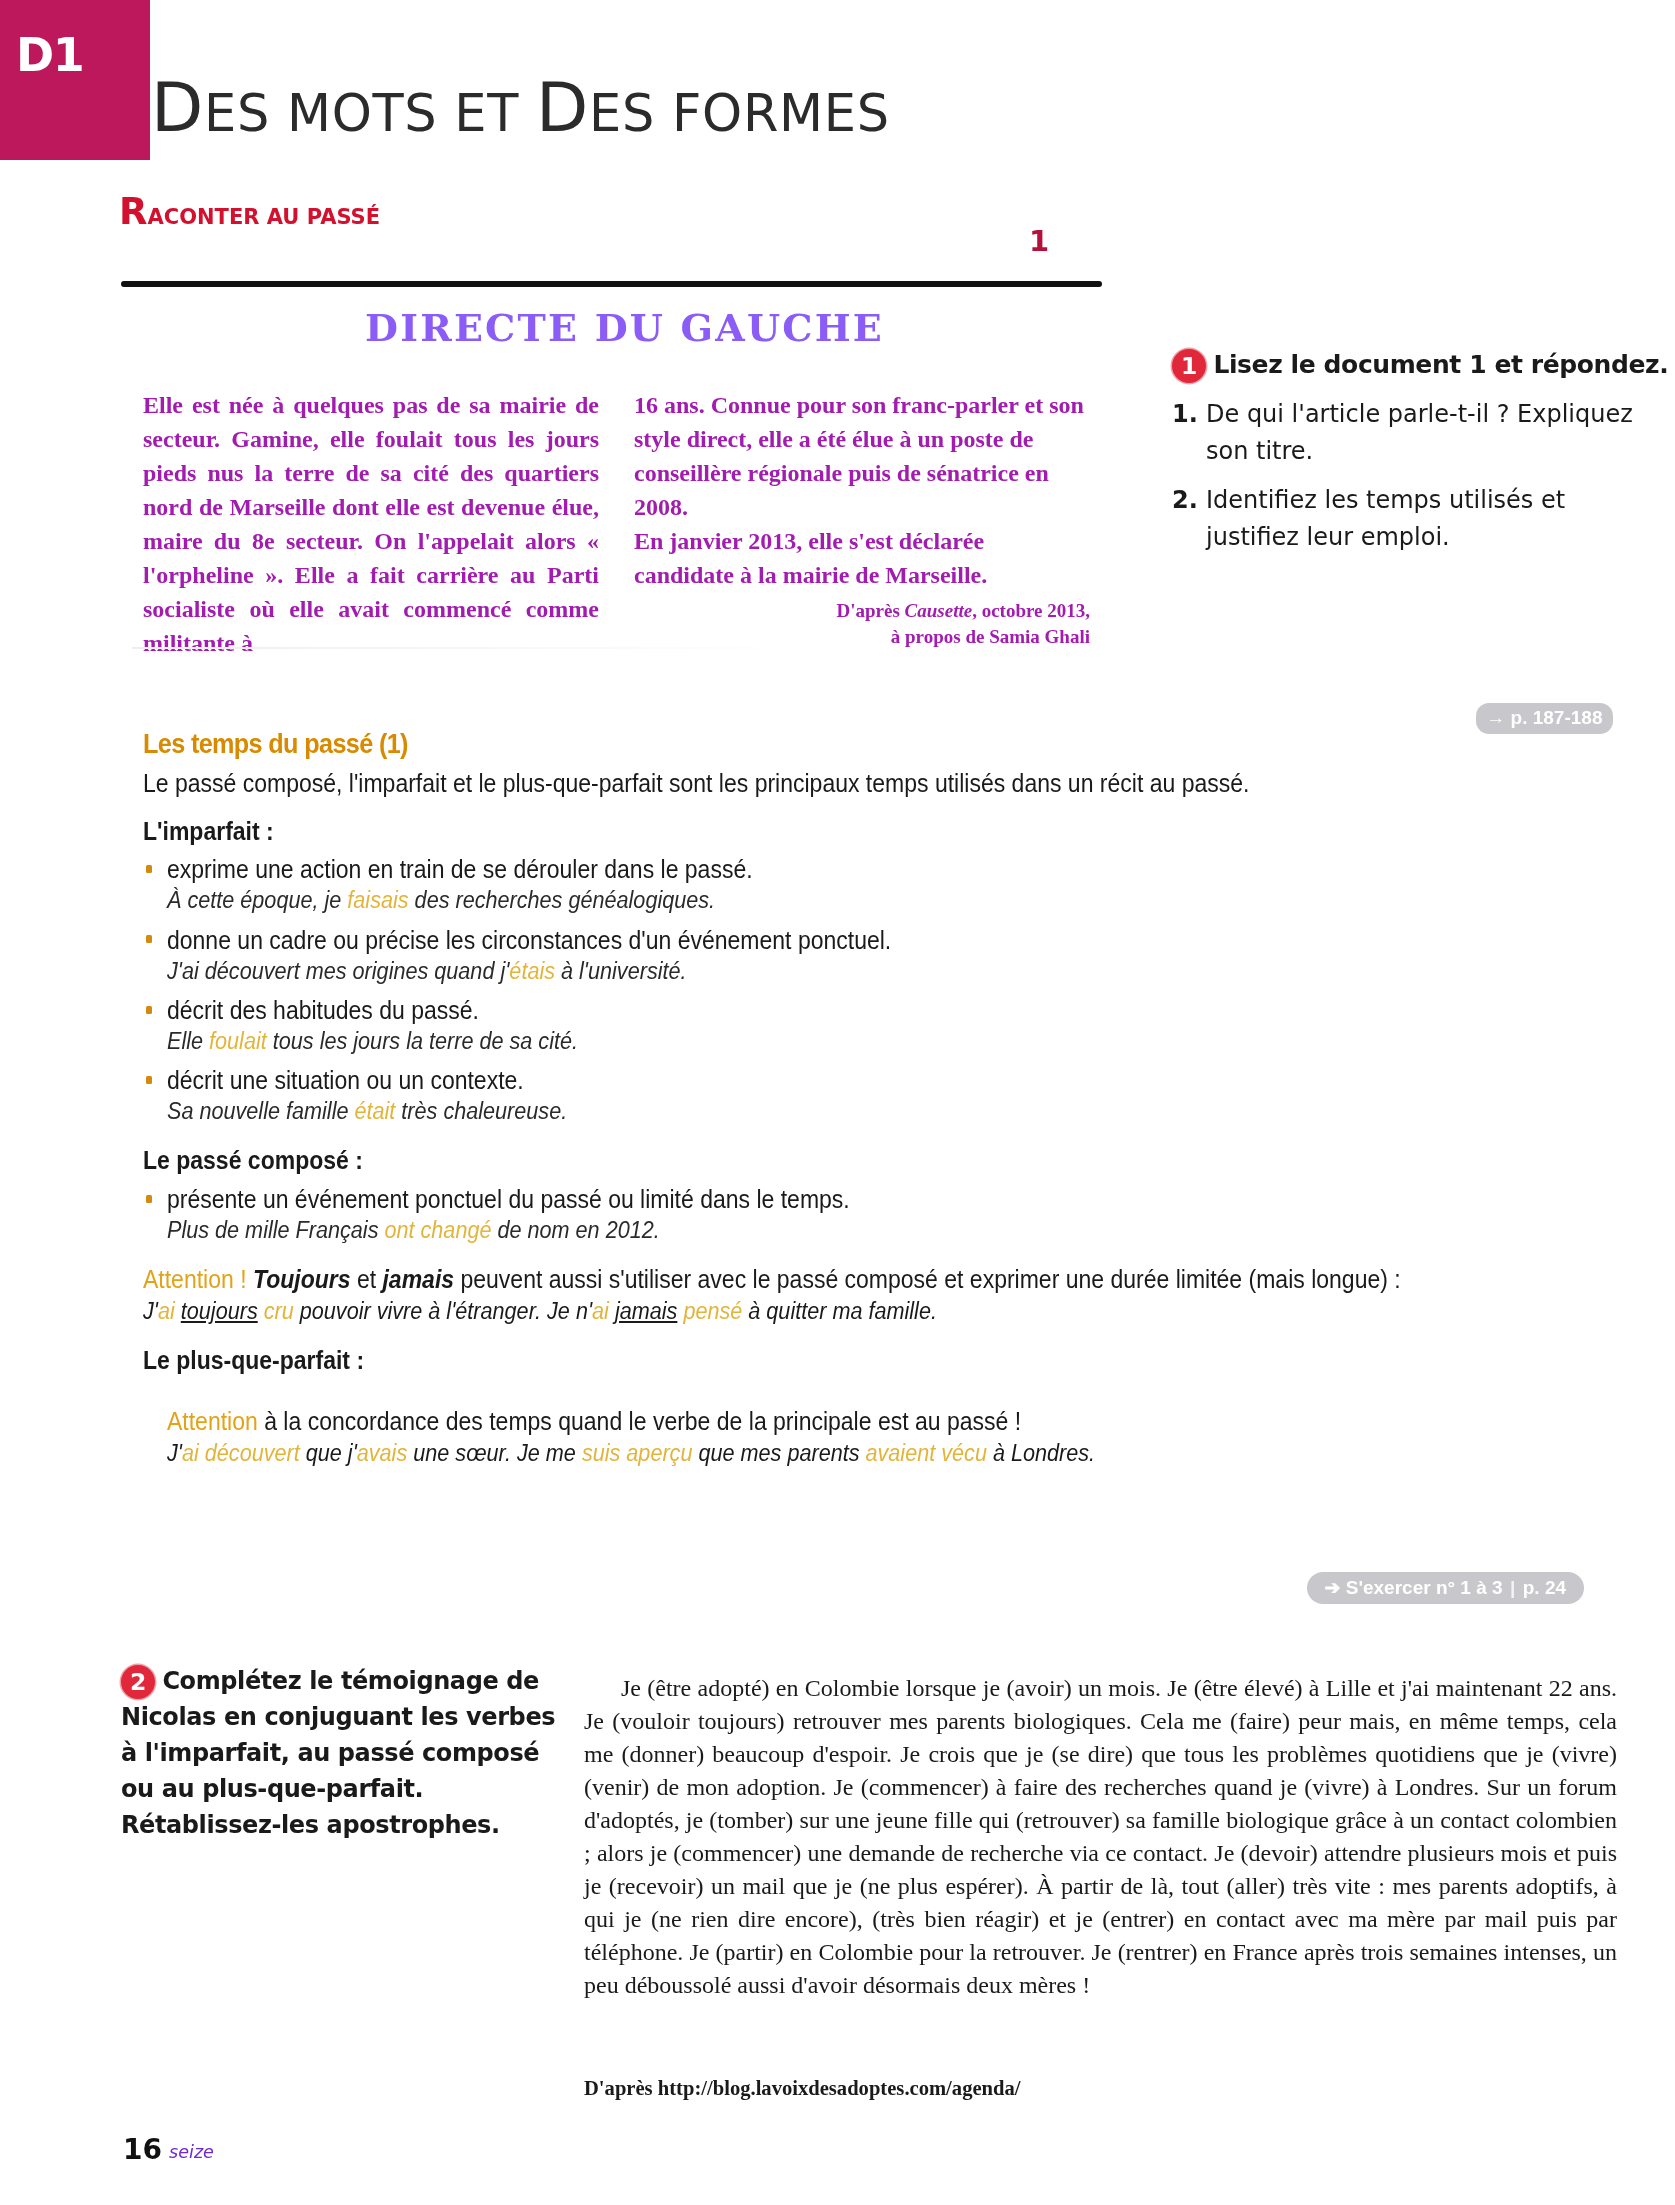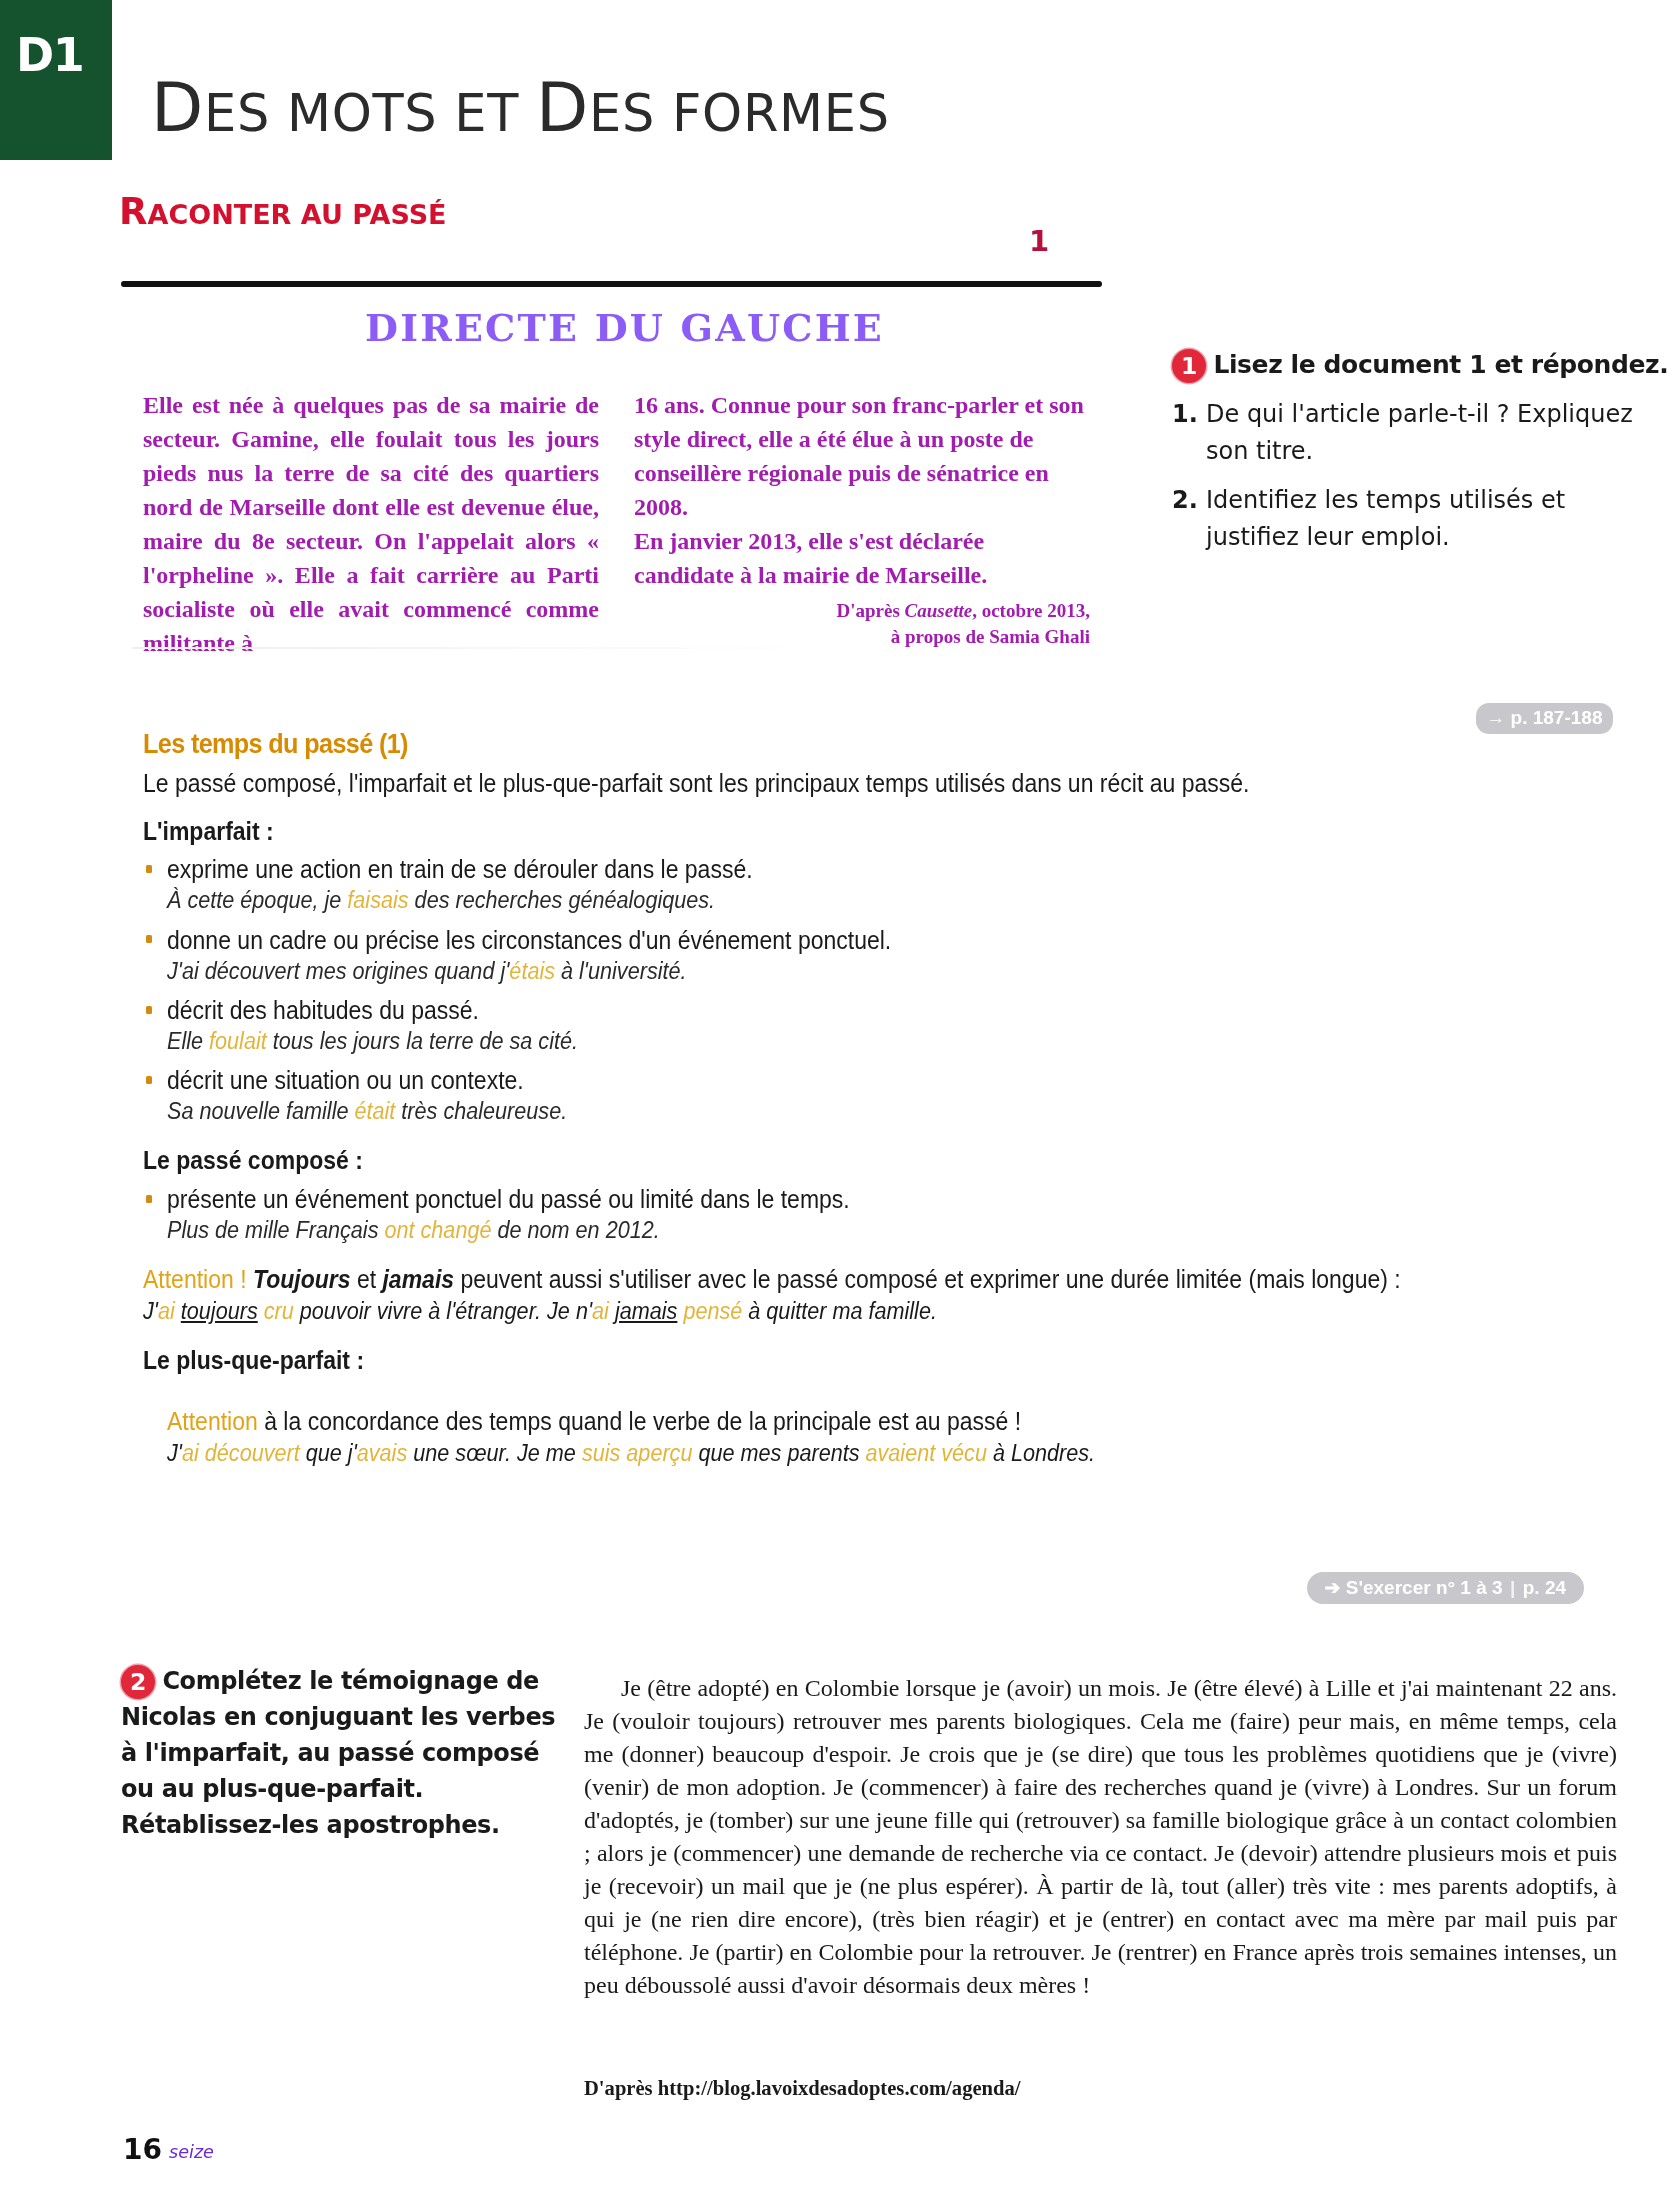--- a/index.html
+++ b/index.html
@@ -1,26 +1,26 @@
 <!DOCTYPE html>
 <html style="font-size:11.8px"><head>
 <meta charset="utf-8">
 <style>
   html, body { margin:0; padding:0; background:#ffffff; }
   body { width:1675px; height:2205px; position:relative; overflow:hidden; color:#1a1a1a; }
   .abs { position:absolute; }
 
   
-  .badge { left:0; top:0; width:112px; height:160px; background:#14532d; }
+  .badge { left:0; top:0; width:112px; height:160px; background:#be185d;padding-left:38px; }
   .badge span { position:absolute; left:16px; top:28px; color:#fff; font:bold 46px "DejaVu Sans", sans-serif; letter-spacing:-1.5px; }
   .page-title { left:151px; top:68px; font:500 68px "DejaVu Sans", sans-serif; color:#2b2b2b; letter-spacing:0.7px; }
   .page-title .big { font-size:68px; }
   .page-title .sc { font-size:51px; }
   .section-title { left:119px; top:190px; font:bold 37px "DejaVu Sans", sans-serif; color:#d3112f; }
-  .section-title .sc { font-size:27px; }
+  .section-title .sc { font-size:21px; }
 
   
   .doc-num { left:1029px; top:224px; font:bold 29px "DejaVu Sans", sans-serif; color:#b5103c; }
   .doc-rule { left:121px; top:281px; width:981px; height:5.9px; background:#111; border-radius:2.9px; }
   .article-title { left:110px; width:1029px; top:305px; text-align:center; font:bold 38px "DejaVu Serif", serif; color:#8b5cf6; letter-spacing:2.2px; }
   .article-col { top:388px; width:456px; font:bold 24px "Liberation Serif", serif; line-height:34px; text-align:justify; color:#a21caf; }
   .article-col.left { left:143px; }
   .article-col.right { left:634px; width:456px; text-align:left; }
   .article-col p { margin:0; }
   .article-source { text-align:right; font:bold 19px "Liberation Serif", serif; line-height:26.5px; margin-top:5.9px; }

